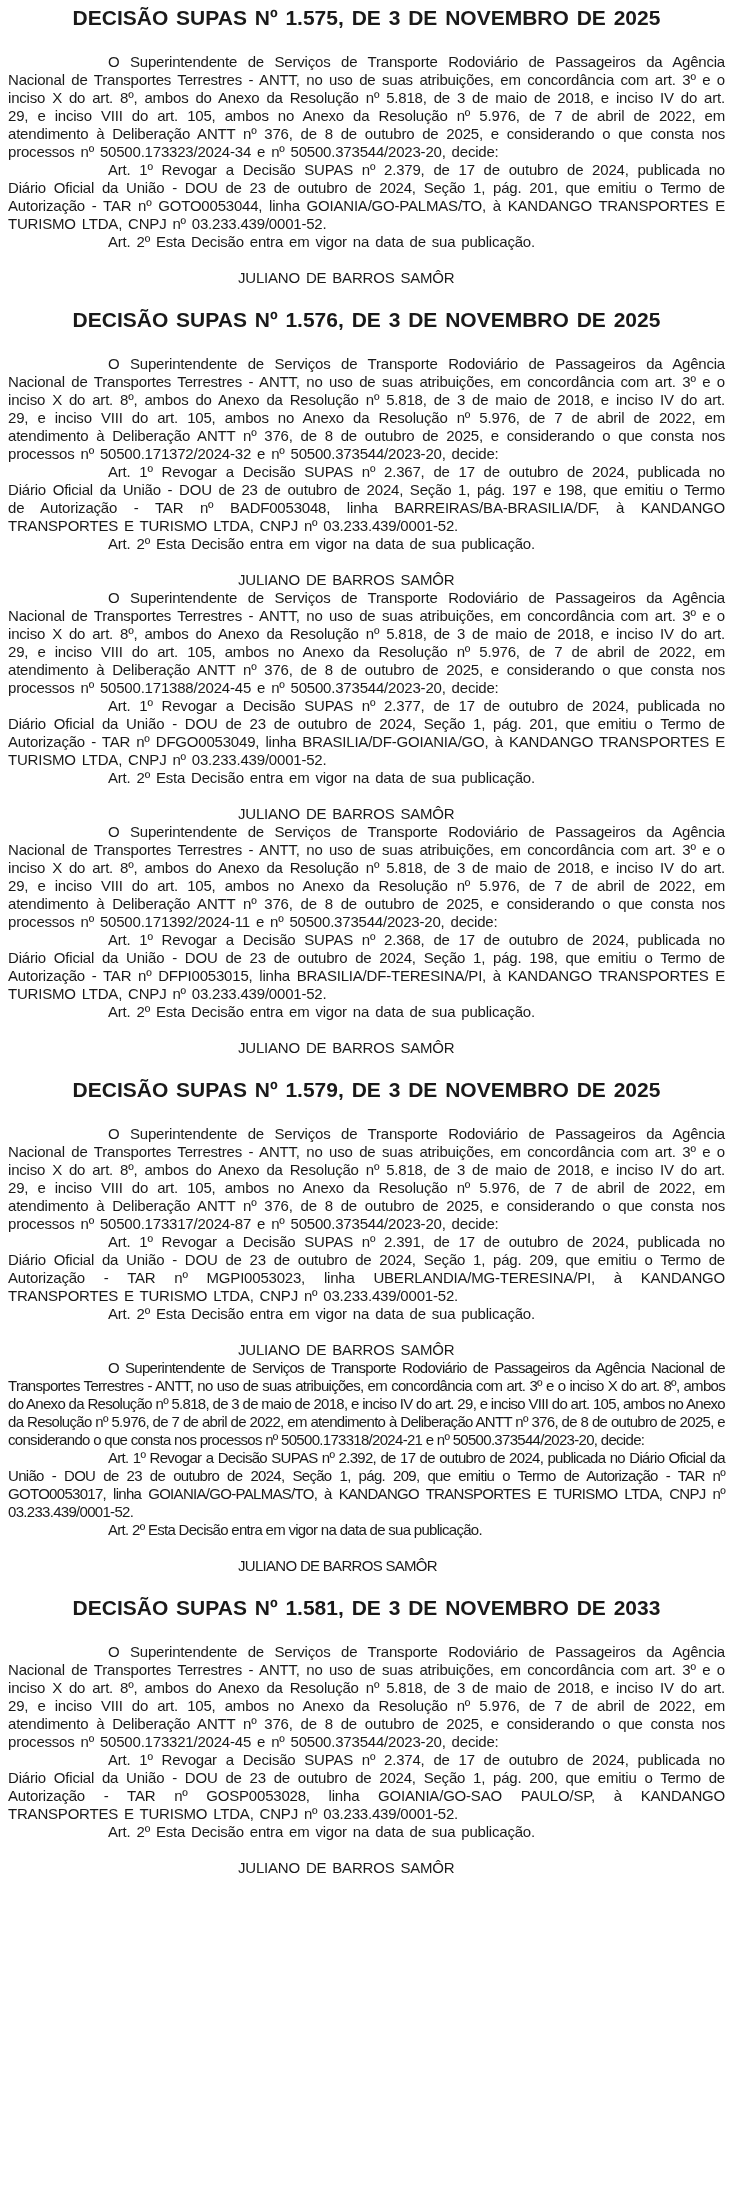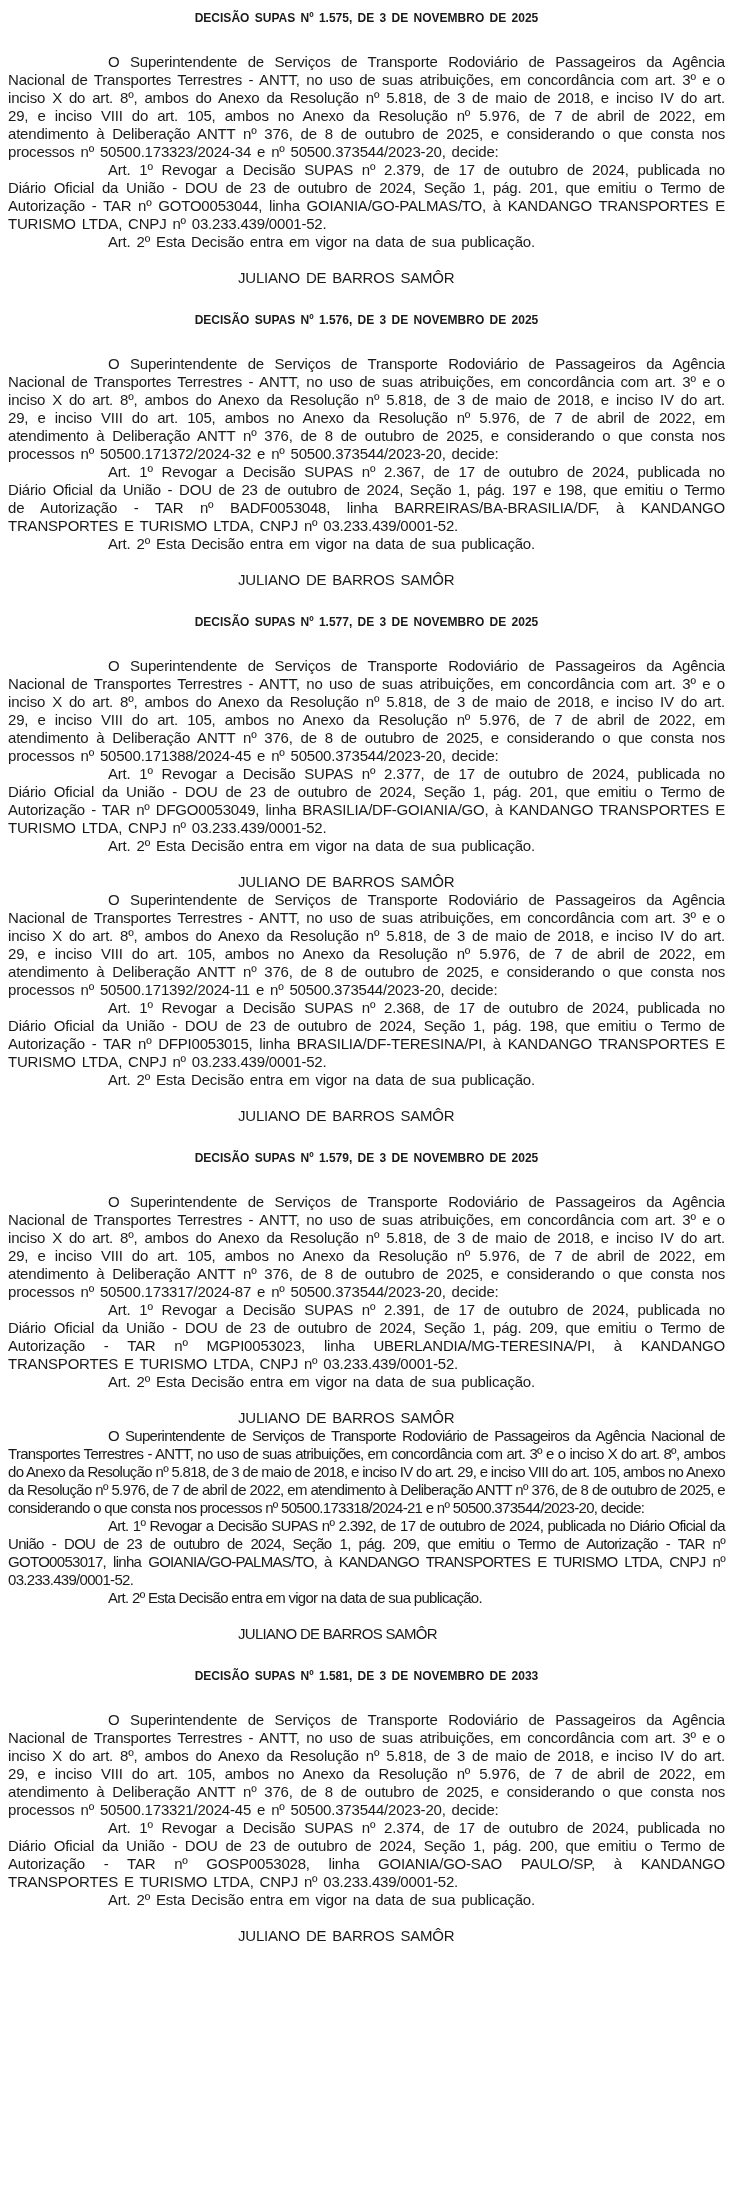--- a/index.html
+++ b/index.html
@@ -17,21 +17,21 @@
     line-height: 18px;
     letter-spacing: -0.2px;
   }
   .doc {
     padding: 0 8px;
   }
   .decision {
     margin: 0;
   }
   .decision-title {
-    font-size: 12px;
+    font-size: 21px;
     font-weight: bold;
     text-align: center;
     margin: 24px 0 26px 0;
     letter-spacing: 0;
     word-spacing: 2px;
     white-space: nowrap;
   }
   .decision:first-child .decision-title {
     margin-top: 9px;
   }
@@ -71,21 +71,20 @@
 
   <section class="decision">
     <h2 class="decision-title">DECISÃO SUPAS Nº 1.576, DE 3 DE NOVEMBRO DE 2025</h2>
     <p>O Superintendente de Serviços de Transporte Rodoviário de Passageiros da Agência Nacional de Transportes Terrestres - ANTT, no uso de suas atribuições, em concordância com art. 3º e o inciso X do art. 8º, ambos do Anexo da Resolução nº 5.818, de 3 de maio de 2018, e inciso IV do art. 29, e inciso VIII do art. 105, ambos no Anexo da Resolução nº 5.976, de 7 de abril de 2022, em atendimento à Deliberação ANTT nº 376, de 8 de outubro de 2025, e considerando o que consta nos processos nº 50500.171372/2024-32 e nº 50500.373544/2023-20, decide:</p>
     <p>Art. 1º Revogar a Decisão SUPAS nº 2.367, de 17 de outubro de 2024, publicada no Diário Oficial da União - DOU de 23 de outubro de 2024, Seção 1, pág. 197 e 198, que emitiu o Termo de Autorização - TAR nº BADF0053048, linha BARREIRAS/BA-BRASILIA/DF, à KANDANGO TRANSPORTES E TURISMO LTDA, CNPJ nº 03.233.439/0001-52.</p>
     <p>Art. 2º Esta Decisão entra em vigor na data de sua publicação.</p>
     <div class="signature">JULIANO DE BARROS SAMÔR</div>
   </section>
 
   <section class="decision">
-    <h2 class="decision-title">DECISÃO SUPAS Nº 1.577, DE 3 DE NOVEMBRO DE 2025</h2>
     <p>O Superintendente de Serviços de Transporte Rodoviário de Passageiros da Agência Nacional de Transportes Terrestres - ANTT, no uso de suas atribuições, em concordância com art. 3º e o inciso X do art. 8º, ambos do Anexo da Resolução nº 5.818, de 3 de maio de 2018, e inciso IV do art. 29, e inciso VIII do art. 105, ambos no Anexo da Resolução nº 5.976, de 7 de abril de 2022, em atendimento à Deliberação ANTT nº 376, de 8 de outubro de 2025, e considerando o que consta nos processos nº 50500.171388/2024-45 e nº 50500.373544/2023-20, decide:</p>
     <p>Art. 1º Revogar a Decisão SUPAS nº 2.377, de 17 de outubro de 2024, publicada no Diário Oficial da União - DOU de 23 de outubro de 2024, Seção 1, pág. 201, que emitiu o Termo de Autorização - TAR nº DFGO0053049, linha BRASILIA/DF-GOIANIA/GO, à KANDANGO TRANSPORTES E TURISMO LTDA, CNPJ nº 03.233.439/0001-52.</p>
     <p>Art. 2º Esta Decisão entra em vigor na data de sua publicação.</p>
     <div class="signature">JULIANO DE BARROS SAMÔR</div>
   </section>
 
   <section class="decision">
     <p>O Superintendente de Serviços de Transporte Rodoviário de Passageiros da Agência Nacional de Transportes Terrestres - ANTT, no uso de suas atribuições, em concordância com art. 3º e o inciso X do art. 8º, ambos do Anexo da Resolução nº 5.818, de 3 de maio de 2018, e inciso IV do art. 29, e inciso VIII do art. 105, ambos no Anexo da Resolução nº 5.976, de 7 de abril de 2022, em atendimento à Deliberação ANTT nº 376, de 8 de outubro de 2025, e considerando o que consta nos processos nº 50500.171392/2024-11 e nº 50500.373544/2023-20, decide:</p>
     <p>Art. 1º Revogar a Decisão SUPAS nº 2.368, de 17 de outubro de 2024, publicada no Diário Oficial da União - DOU de 23 de outubro de 2024, Seção 1, pág. 198, que emitiu o Termo de Autorização - TAR nº DFPI0053015, linha BRASILIA/DF-TERESINA/PI, à KANDANGO TRANSPORTES E TURISMO LTDA, CNPJ nº 03.233.439/0001-52.</p>
     <p>Art. 2º Esta Decisão entra em vigor na data de sua publicação.</p>

